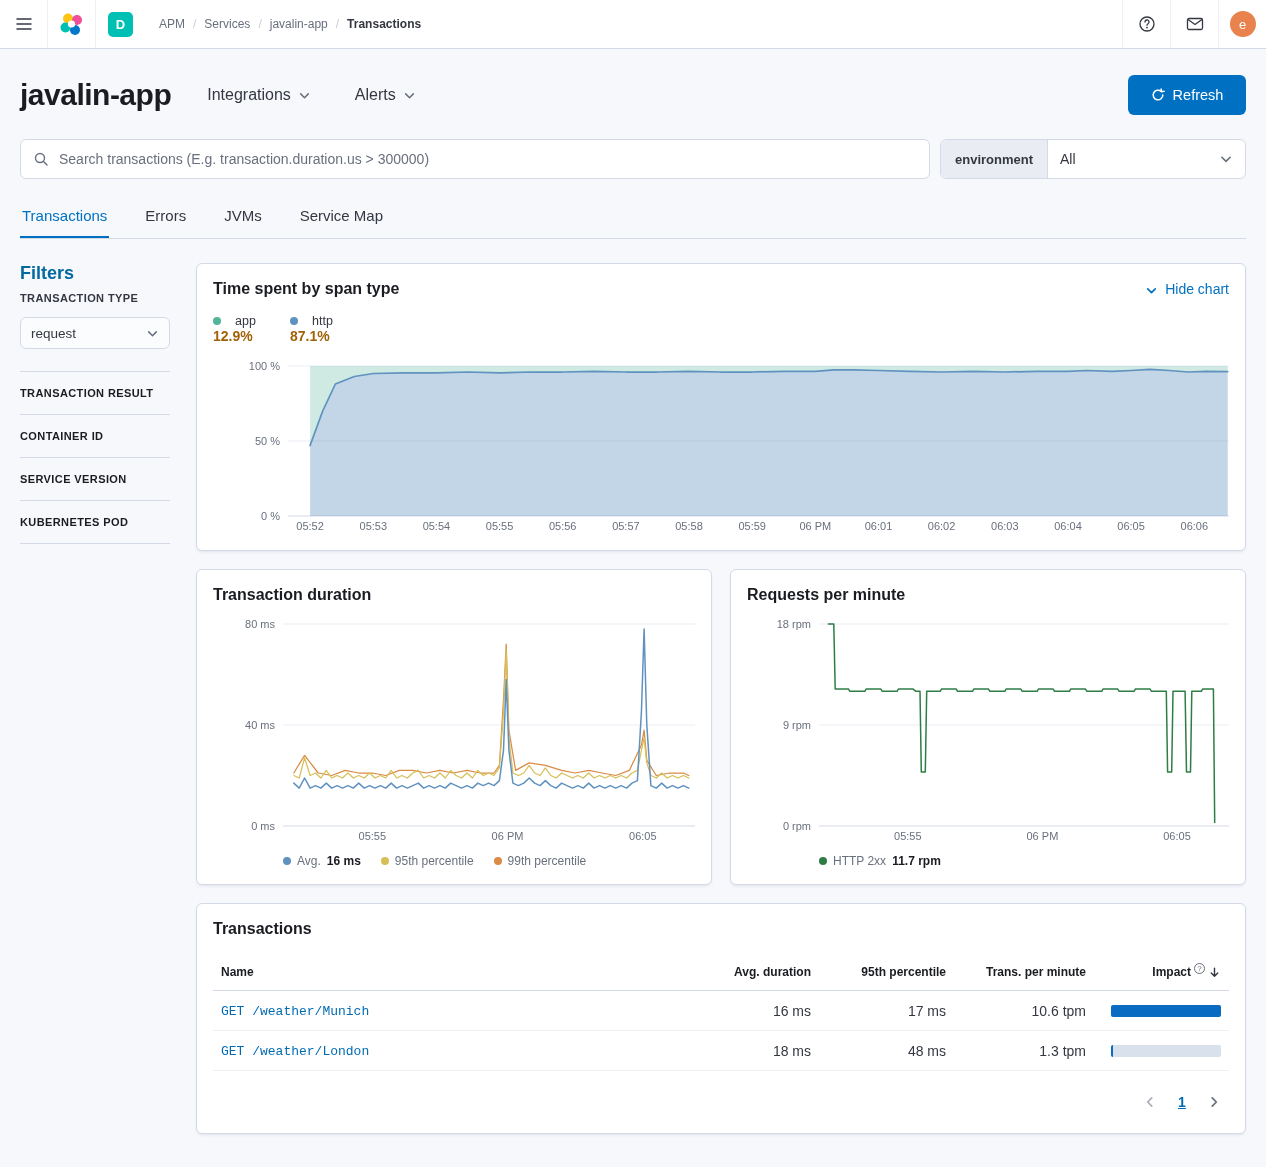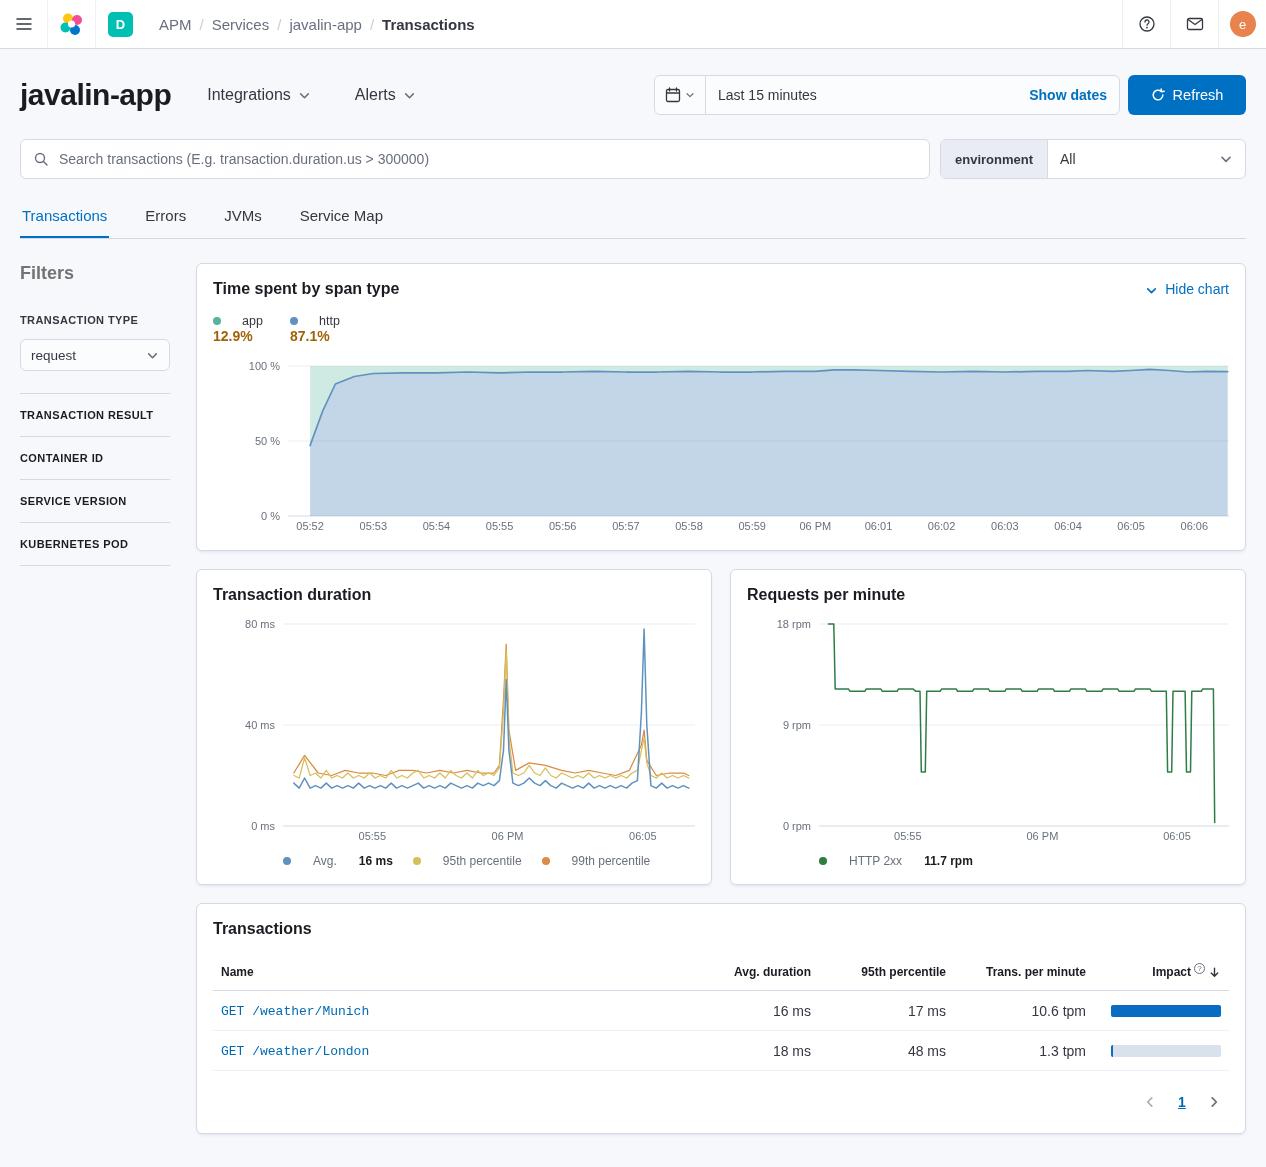--- a/index.html
+++ b/index.html
@@ -11,21 +11,21 @@
     font-size: 14px;
   }
   button { font-family: inherit; cursor: pointer; }
   svg { display: block; }
 
   
   .topbar { display: flex; align-items: stretch; height: 49px; background: #fff; border-bottom: 1px solid #d3dae6; }
   .tb-btn { display: flex; align-items: center; justify-content: center; width: 47px; background: none; border: none; color: #343741; }
   .tb-div { width: 1px; background: #edf0f5; }
   .space-badge { width: 25px; height: 25px; border: none; border-radius: 5px; color: #fff; font-weight: 700; font-size: 13px; align-self: center; margin: 0 12px; display: flex; align-items: center; justify-content: center; }
-  .breadcrumbs { display: flex; align-items: center; gap: 8px; margin-left: 14px; font-size: 15px; color: #69707d; }
+  .breadcrumbs { display: flex; align-items: center; gap: 8px; margin-left: 14px; font-size: 12px; color: #69707d; }
   .breadcrumbs a { color: #69707d; text-decoration: none; cursor: pointer; }
   .bc-sep::before { content: "/"; color: #c9cdd6; }
   .bc-current { color: #343741; font-weight: 600; }
   .tb-spacer { flex: 1; }
   .avatar { width: 26px; height: 26px; border-radius: 50%; color: #fff; font-size: 13px; display: flex; align-items: center; justify-content: center; }
 
   
   .page-header { display: flex; align-items: center; padding: 26px 20px 0 20px; }
   .page-header h1 { font-size: 30px; font-weight: 600; color: #1a1c21; letter-spacing: -0.5px; margin-right: 36px; }
   .hdr-menu { display: flex; align-items: center; gap: 7px; background: none; border: none; font-size: 16px; color: #343741; margin-right: 44px; }
@@ -53,49 +53,49 @@
   .tabs-row { display: flex; gap: 34px; margin: 18px 20px 0 20px; border-bottom: 1px solid #d3dae6; }
   .tab { background: none; border: none; border-bottom: 2px solid transparent; padding: 10px 2px 12px 2px; font-size: 15px; font-weight: 500; color: #343741; }
   .tab.active { color: #0071c2; border-bottom-color: #0071c2; }
 
   
   .content { display: flex; gap: 26px; padding: 24px 20px 12px 20px; }
   .sidebar { width: 150px; flex: none; }
   .main { flex: 1; display: flex; flex-direction: column; gap: 18px; min-width: 0; }
 
   
-  .sidebar h2 { font-size: 18px; font-weight: 700; color: #737373; margin-bottom: 30px; }
+  .sidebar h2 { font-size: 18px; font-weight: 700; color: #0369a1; margin-bottom: 8px; }
   .filter-label { font-size: 11px; font-weight: 700; letter-spacing: 0.4px; color: #343741; margin-bottom: 13px; }
   .filter-select { width: 100%; height: 32px; display: flex; align-items: center; justify-content: space-between; padding: 0 10px; background: #fbfcfd; border: 1px solid #d3dae6; border-radius: 6px; font-size: 13.5px; color: #343741; margin-bottom: 22px; }
   .filter-select .chev { color: #69707d; }
   .sb-section { display: block; width: 100%; text-align: left; background: none; border: none; border-top: 1px solid #d3dae6; padding: 15px 0; font-size: 11px; font-weight: 700; letter-spacing: 0.4px; color: #1a1c21; }
   .sb-rule { height: 1px; background: #d3dae6; }
 
   
   .panel { background: #fff; border: 1px solid #d3dae6; border-radius: 6px; padding: 16px; box-shadow: 0 2px 3px -1px rgba(152,162,179,0.25); }
   .panel h3 { font-size: 16px; font-weight: 700; color: #1a1c21; }
   .panel-head { display: flex; align-items: center; justify-content: space-between; }
   .hide-chart { display: flex; align-items: flex-end; gap: 7px; background: none; border: none; color: #0071c2; font-size: 14px; }
 
   .span-legend { display: flex; margin-top: 16px; }
   .sl-item { width: 77px; background: none; border: none; text-align: left; padding: 0; }
-  .sl-top { display: flex; align-items: center; gap: 21px; font-size: 12.5px; color: #343741; }
+  .sl-top { display: flex; align-items: center; gap: 14px; font-size: 12.5px; color: #343741; }
   .dot { width: 8px; height: 8px; border-radius: 50%; flex: none; }
   .sl-pct { font-size: 14px; font-weight: 600; color: #a16207; margin-top: 16px; }
 
   .chart { width: 100%; }
   .chart-span { height: 176px; margin-top: 14px; }
   .chart-md { height: 228px; margin-top: 12px; }
   .charts-row { display: flex; gap: 18px; }
   .panel.half { flex: 1; min-width: 0; }
 
   .chart-legend { display: flex; align-items: center; gap: 20px; margin-top: 10px; font-size: 12px; color: #69707d; }
   .chart-legend.gut70 { margin-left: 70px; }
   .chart-legend.gut72 { margin-left: 72px; }
-  .cl-item { display: flex; align-items: center; gap: 22px; background: none; border: none; color: #69707d; font-size: 12px; padding: 0; }
+  .cl-item { display: flex; align-items: center; gap: 6px; background: none; border: none; color: #69707d; font-size: 12px; padding: 0; }
   .cl-value { color: #1a1c21; font-weight: 700; }
 
   
   .tx-table { width: 100%; border-collapse: collapse; margin-top: 16px; }
   .tx-table th { font-size: 12px; font-weight: 700; color: #1a1c21; padding: 11px 8px; text-align: right; border-bottom: 1px solid #d3dae6; white-space: nowrap; }
   .tx-table th.left, .tx-table td.left { text-align: left; }
   .tx-table td { font-size: 14px; color: #343741; padding: 11px 8px; text-align: right; border-bottom: 1px solid #edf0f5; }
   .col-avg { width: 120px; } .col-p95 { width: 135px; } .col-tpm { width: 140px; } .col-imp { width: 135px; }
   .tx-link { font-family: "Liberation Mono", "DejaVu Sans Mono", monospace; font-size: 13px; color: #006bb4; text-decoration: none; cursor: pointer; }
   .th-impact { display: inline-flex; align-items: center; gap: 3px; }
@@ -169,36 +169,20 @@
         <path d="M2.5 4.5L6 8l3.5-3.5" fill="none" stroke="currentColor" stroke-width="1.4" stroke-linecap="round" stroke-linejoin="round"></path>
       </svg>
   </button>
   <button class="hdr-menu">
     <span>Alerts</span>
     <svg class="chev" width="13" height="13" viewBox="0 0 12 12">
         <path d="M2.5 4.5L6 8l3.5-3.5" fill="none" stroke="currentColor" stroke-width="1.4" stroke-linecap="round" stroke-linejoin="round"></path>
       </svg>
   </button>
   <div class="hdr-spacer"></div>
-  <div class="datepicker">
-    <button class="dp-quick">
-      <svg width="16" height="16" viewBox="0 0 16 16">
-          <rect x="1.5" y="2.5" width="13" height="12" rx="1.5" fill="none" stroke="#343741" stroke-width="1.3"></rect>
-          <path d="M1.5 6h13" stroke="#343741" stroke-width="1.3"></path>
-          <path d="M4.5 1v3M11.5 1v3" stroke="#343741" stroke-width="1.3" stroke-linecap="round"></path>
-        </svg>
-      <svg width="10" height="10" viewBox="0 0 12 12">
-          <path d="M2.5 4.5L6 8l3.5-3.5" fill="none" stroke="#69707d" stroke-width="1.5" stroke-linecap="round" stroke-linejoin="round"></path>
-        </svg>
-    </button>
-    <div class="dp-display">
-      <span>Last 15 minutes</span>
-      <a class="dp-showdates">Show dates</a>
-    </div>
-  </div>
   <button class="refresh-btn">
     <svg width="14" height="14" viewBox="0 0 16 16">
         <path d="M13.5 8a5.5 5.5 0 1 1-2-4.2" fill="none" stroke="#ffffff" stroke-width="1.7" stroke-linecap="round"></path>
         <path d="M11.6 1.2l.4 3 3-.4" fill="none" stroke="#ffffff" stroke-width="1.7" stroke-linecap="round" stroke-linejoin="round"></path>
       </svg>
     <span>Refresh</span>
   </button>
 </div>
 
 <div class="search-row">

